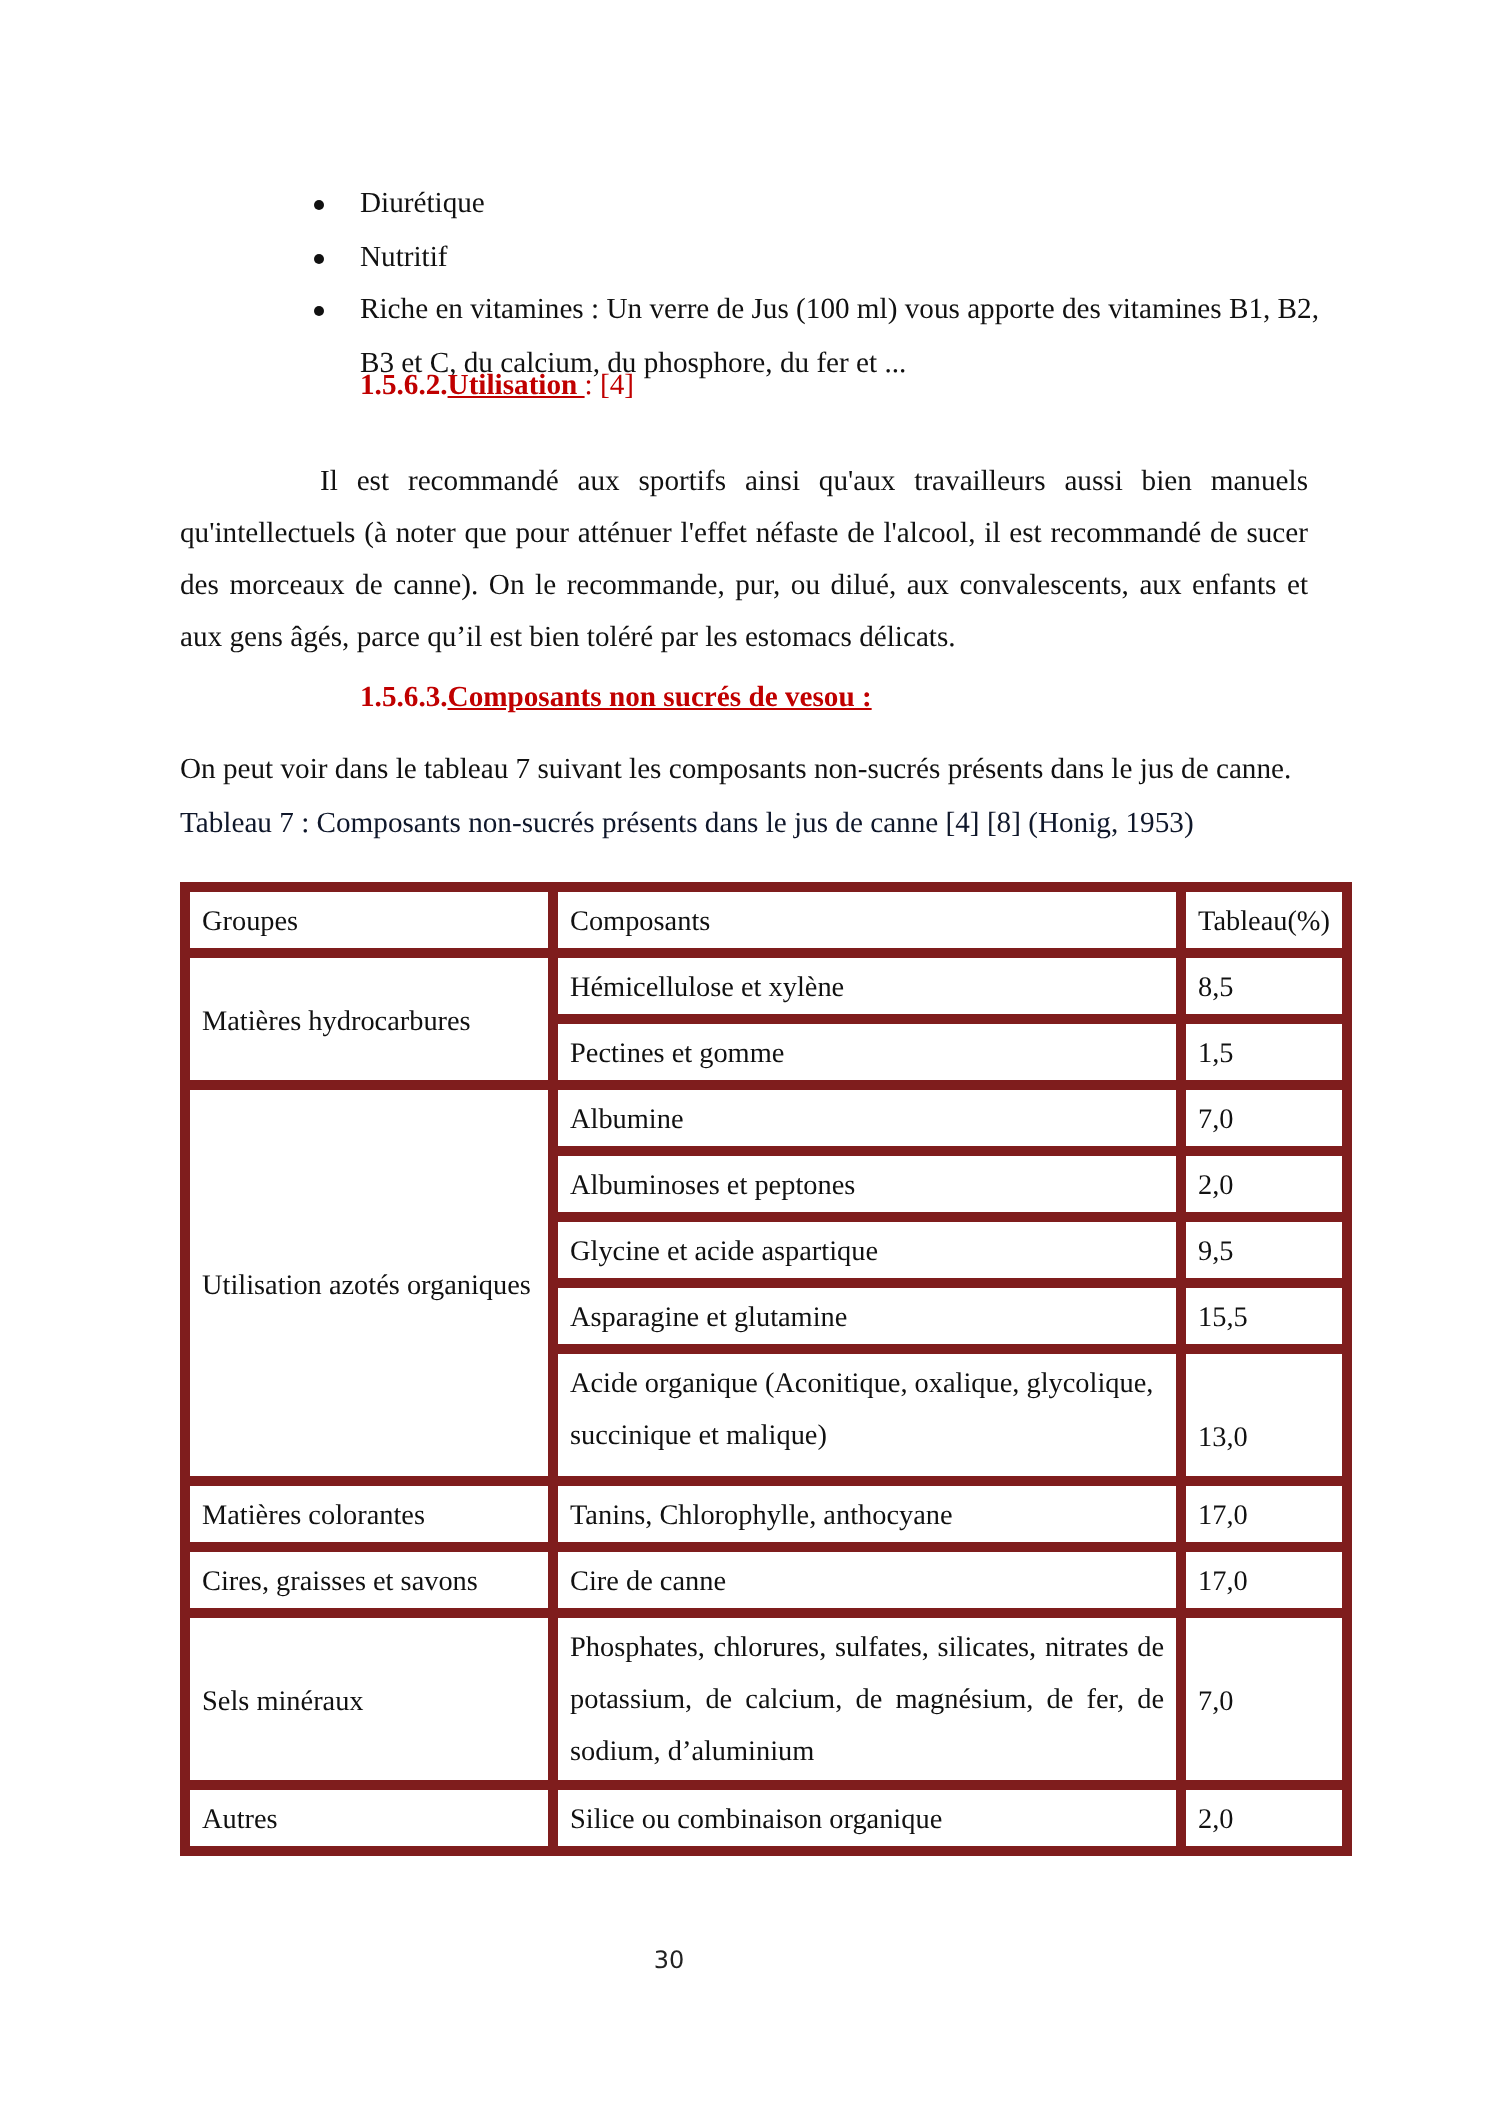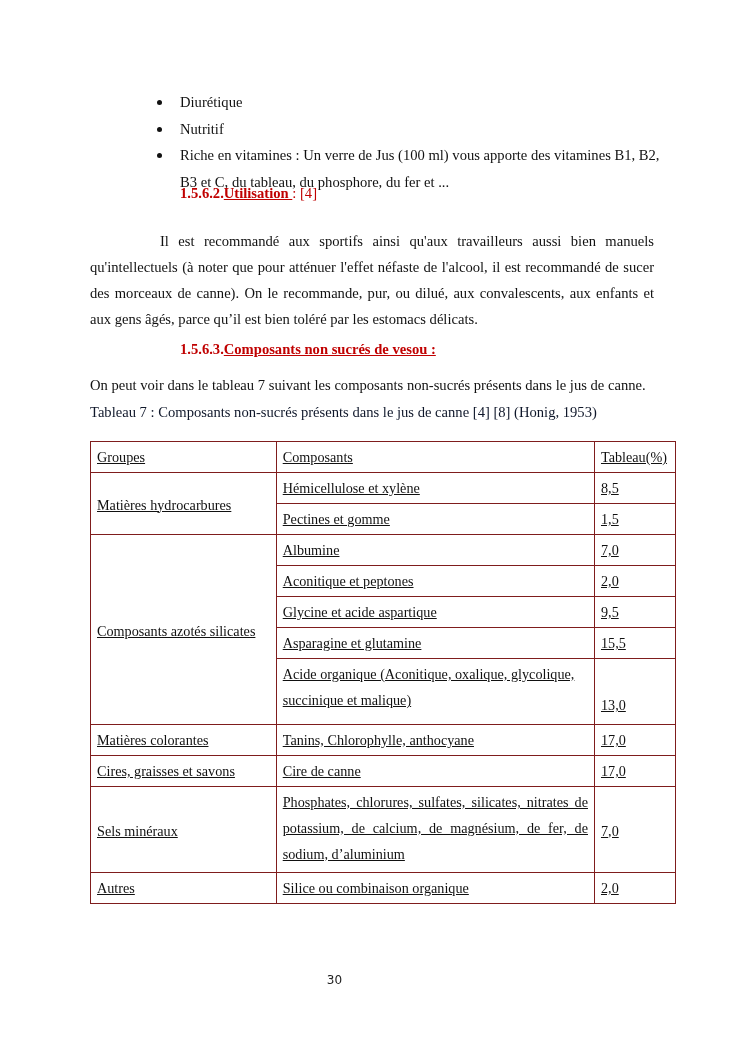--- a/index.html
+++ b/index.html
@@ -17,41 +17,41 @@
   #h1 { left: 180px; top: 185px; }
   #h2 { left: 180px; top: 341px; }
 
   .para { position: absolute; left: 90px; width: 564px; text-align: justify; line-height: 26px; margin: 0; }
   #p1 { top: 228px; text-indent: 70px; }
   #p2 { top: 372px; }
 
   .caption { position: absolute; left: 90px; top: 404px; color: #0f172a; font-size: 14.6px; }
 
   table.comp { position: absolute; left: 90px; top: 441px; width: 586px; border-collapse: collapse; font-size: 14.2px; }
-  table.comp td { border: 1px solid #7f1d1d; vertical-align: top; padding: 2px 6px 0 6px; line-height: 26px; text-decoration: underline; }
+  table.comp td { border: 5px solid #7f1d1d; vertical-align: top; padding: 2px 6px 0 6px; line-height: 26px; }
   table.comp col.c1 { width: 186px; }
   table.comp col.c2 { width: 319px; }
   table.comp col.c3 { width: 81px; }
   .h34 { height: 31px; }
   .mid { vertical-align: middle !important; }
   .justify { text-align: justify; }
   .bottom { vertical-align: bottom !important; padding-bottom: 6px !important; }
 
   .page-num { position: absolute; left: 0; width: 669px; top: 973px; text-align: center;
               font-family: "DejaVu Sans", sans-serif; font-size: 12px; color: #222; }
 </style>
 </head>
 <body>
 
 <div class="page">
 
   <ul class="bullets">
     <li><span class="dot"></span><span>Diurétique</span></li>
     <li><span class="dot"></span><span>Nutritif</span></li>
-    <li><span class="dot"></span><span>Riche en vitamines : Un verre de Jus (100 ml) vous apporte des vitamines B1, B2, B3 et C, du tableau, du phosphore, du fer et ...</span></li>
+    <li><span class="dot"></span><span>Riche en vitamines : Un verre de Jus (100 ml) vous apporte des vitamines B1, B2, B3 et C, du calcium, du phosphore, du fer et ...</span></li>
   </ul>
 
   <div class="h-red" id="h1">
     <span>1.5.6.2.</span><span class="u">Utilisation </span><span class="ref">: [4]</span>
   </div>
 
   <p class="para" id="p1">Il est recommandé aux sportifs ainsi qu'aux travailleurs aussi bien manuels qu'intellectuels (à noter que pour atténuer l'effet néfaste de l'alcool, il est recommandé de sucer des morceaux de canne). On le recommande, pur, ou dilué, aux convalescents, aux enfants et aux gens âgés, parce qu’il est bien toléré par les estomacs délicats.</p>
 
   <div class="h-red" id="h2">
     <span>1.5.6.3.</span><span class="u">Composants non sucrés de vesou :</span>
@@ -78,26 +78,26 @@
       <td rowspan="2" class="mid">Matières hydrocarbures</td>
       <td>Hémicellulose et xylène</td>
       <td>8,5</td>
     </tr>
     <tr class="h34">
       <td>Pectines et gomme</td>
       <td>1,5</td>
     </tr>
 
     <tr class="h34">
-      <td rowspan="5" class="mid justify">Composants azotés silicates</td>
+      <td rowspan="5" class="mid justify">Utilisation azotés organiques</td>
       <td>Albumine</td>
       <td>7,0</td>
     </tr>
     <tr class="h34">
-      <td>Aconitique et peptones</td>
+      <td>Albuminoses et peptones</td>
       <td>2,0</td>
     </tr>
     <tr class="h34">
       <td>Glycine et acide aspartique</td>
       <td>9,5</td>
     </tr>
     <tr class="h34">
       <td>Asparagine et glutamine</td>
       <td>15,5</td>
     </tr>

